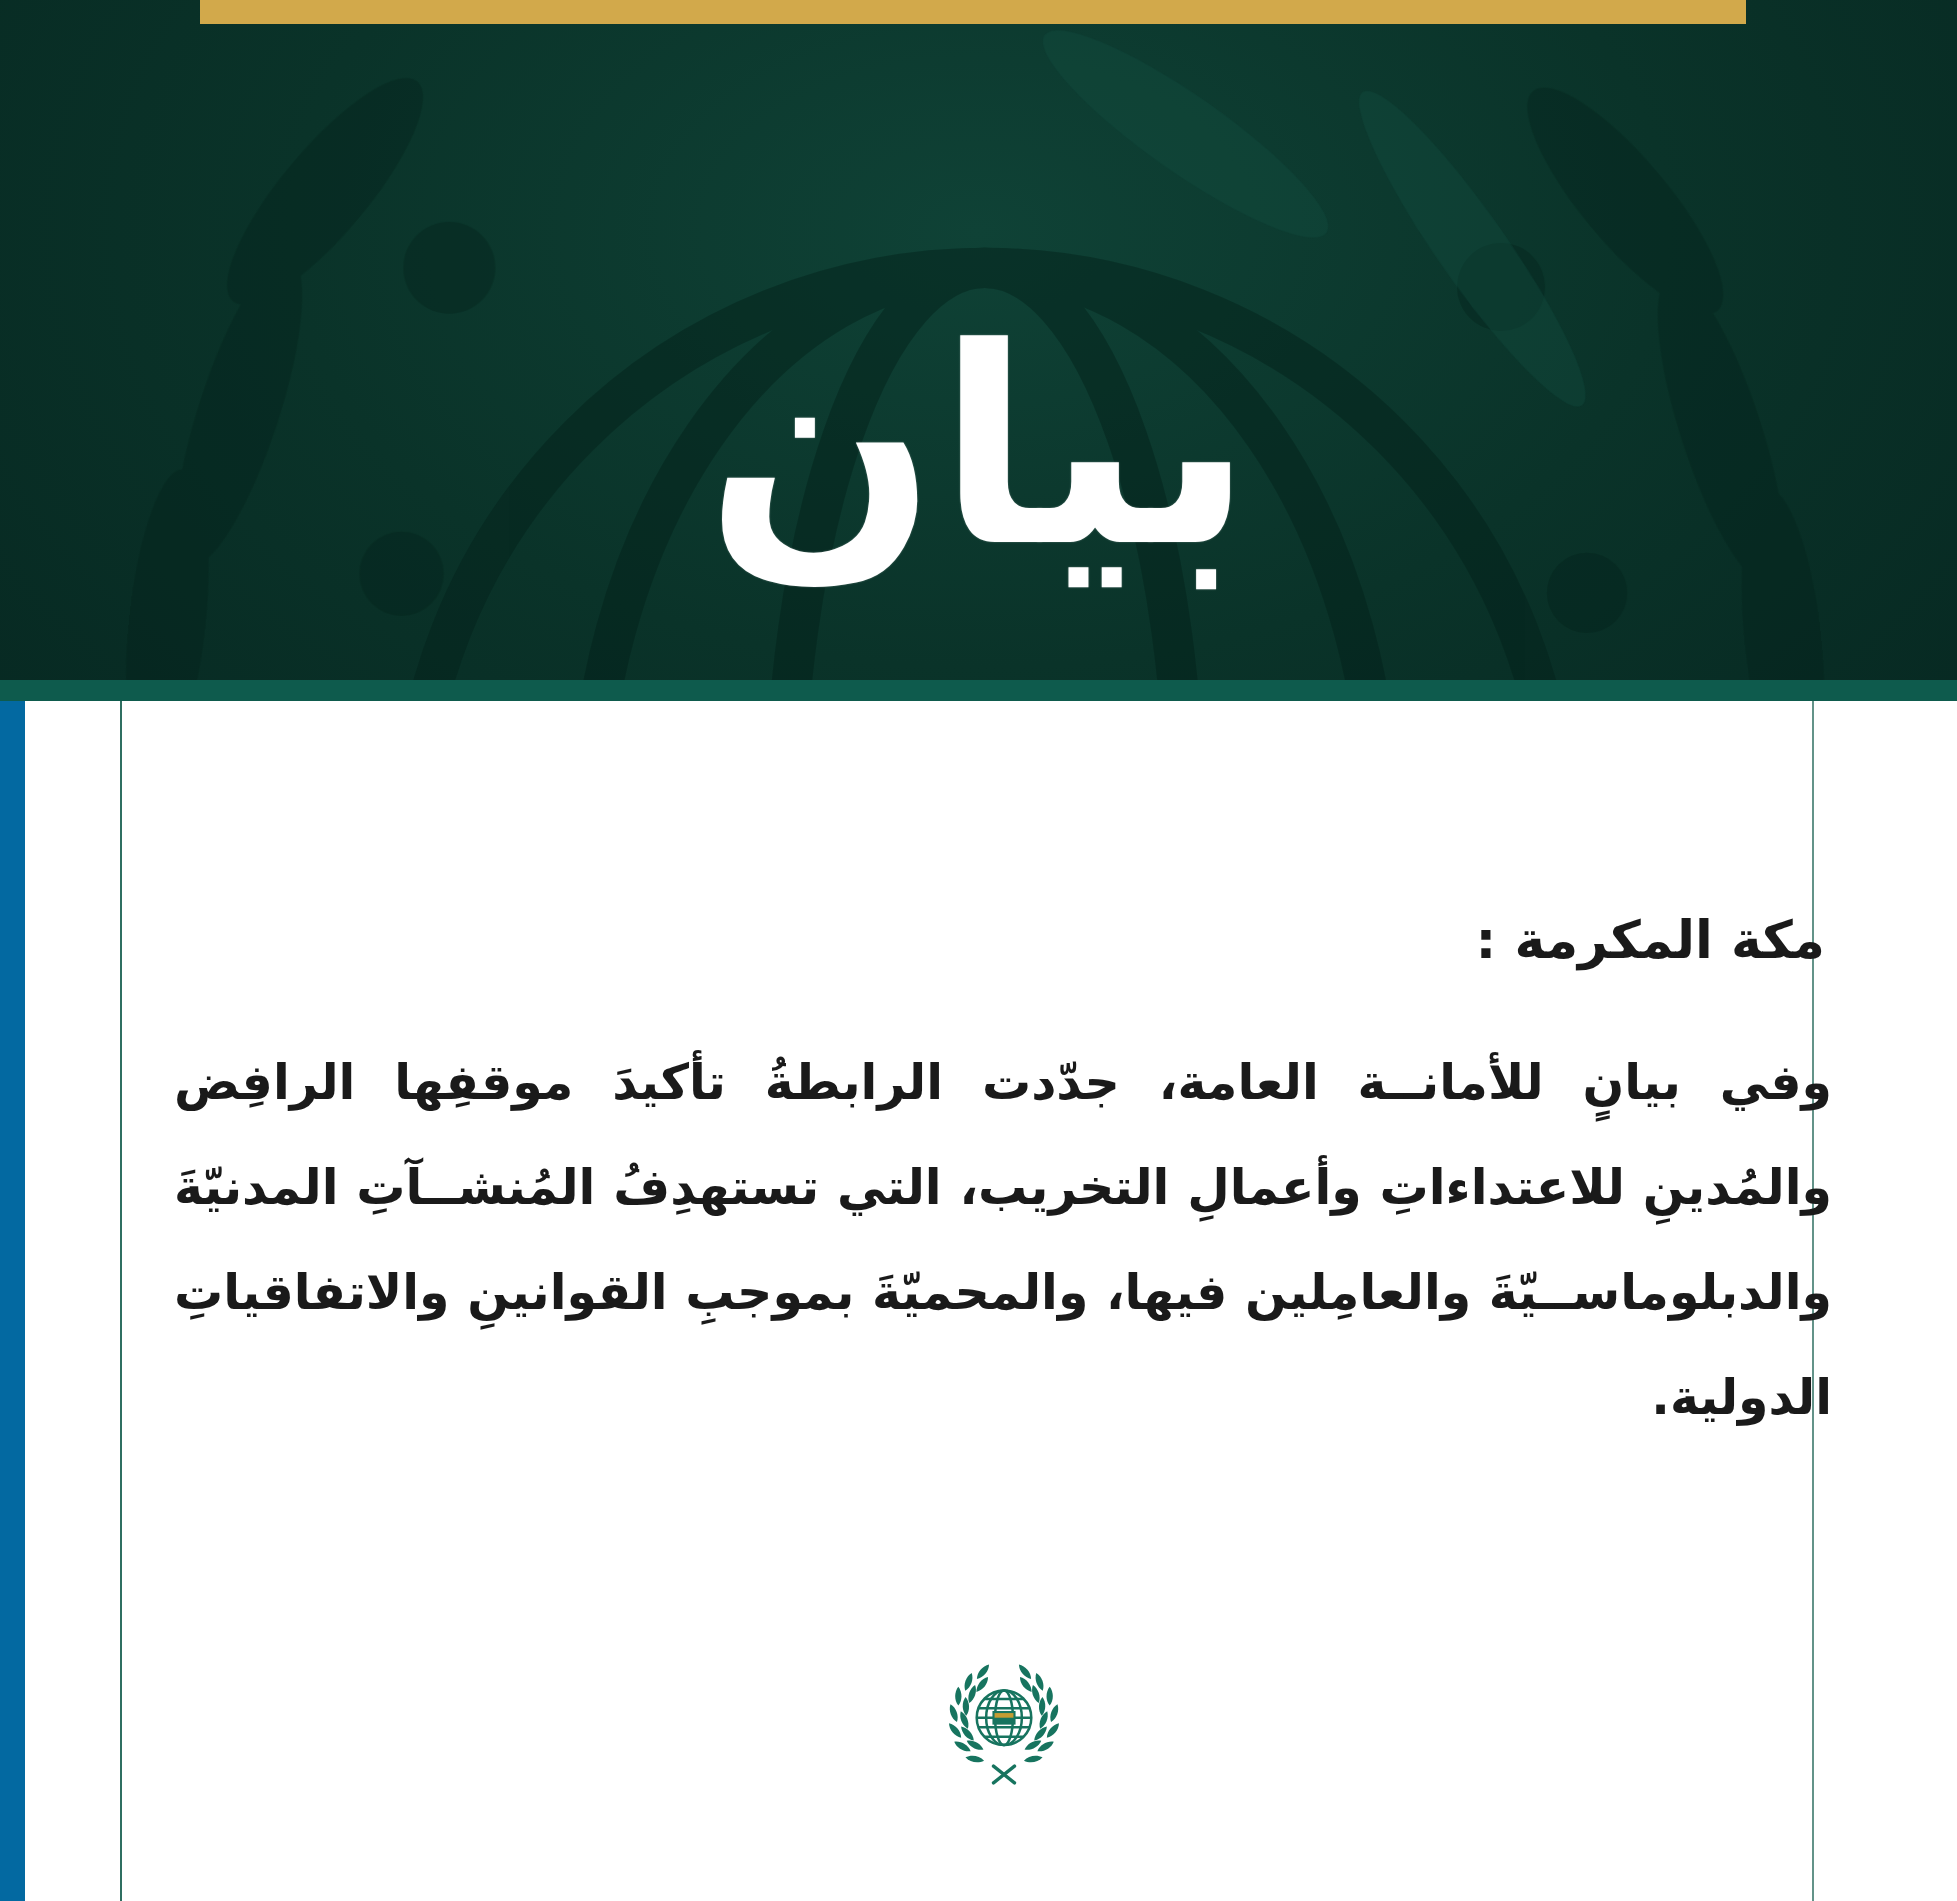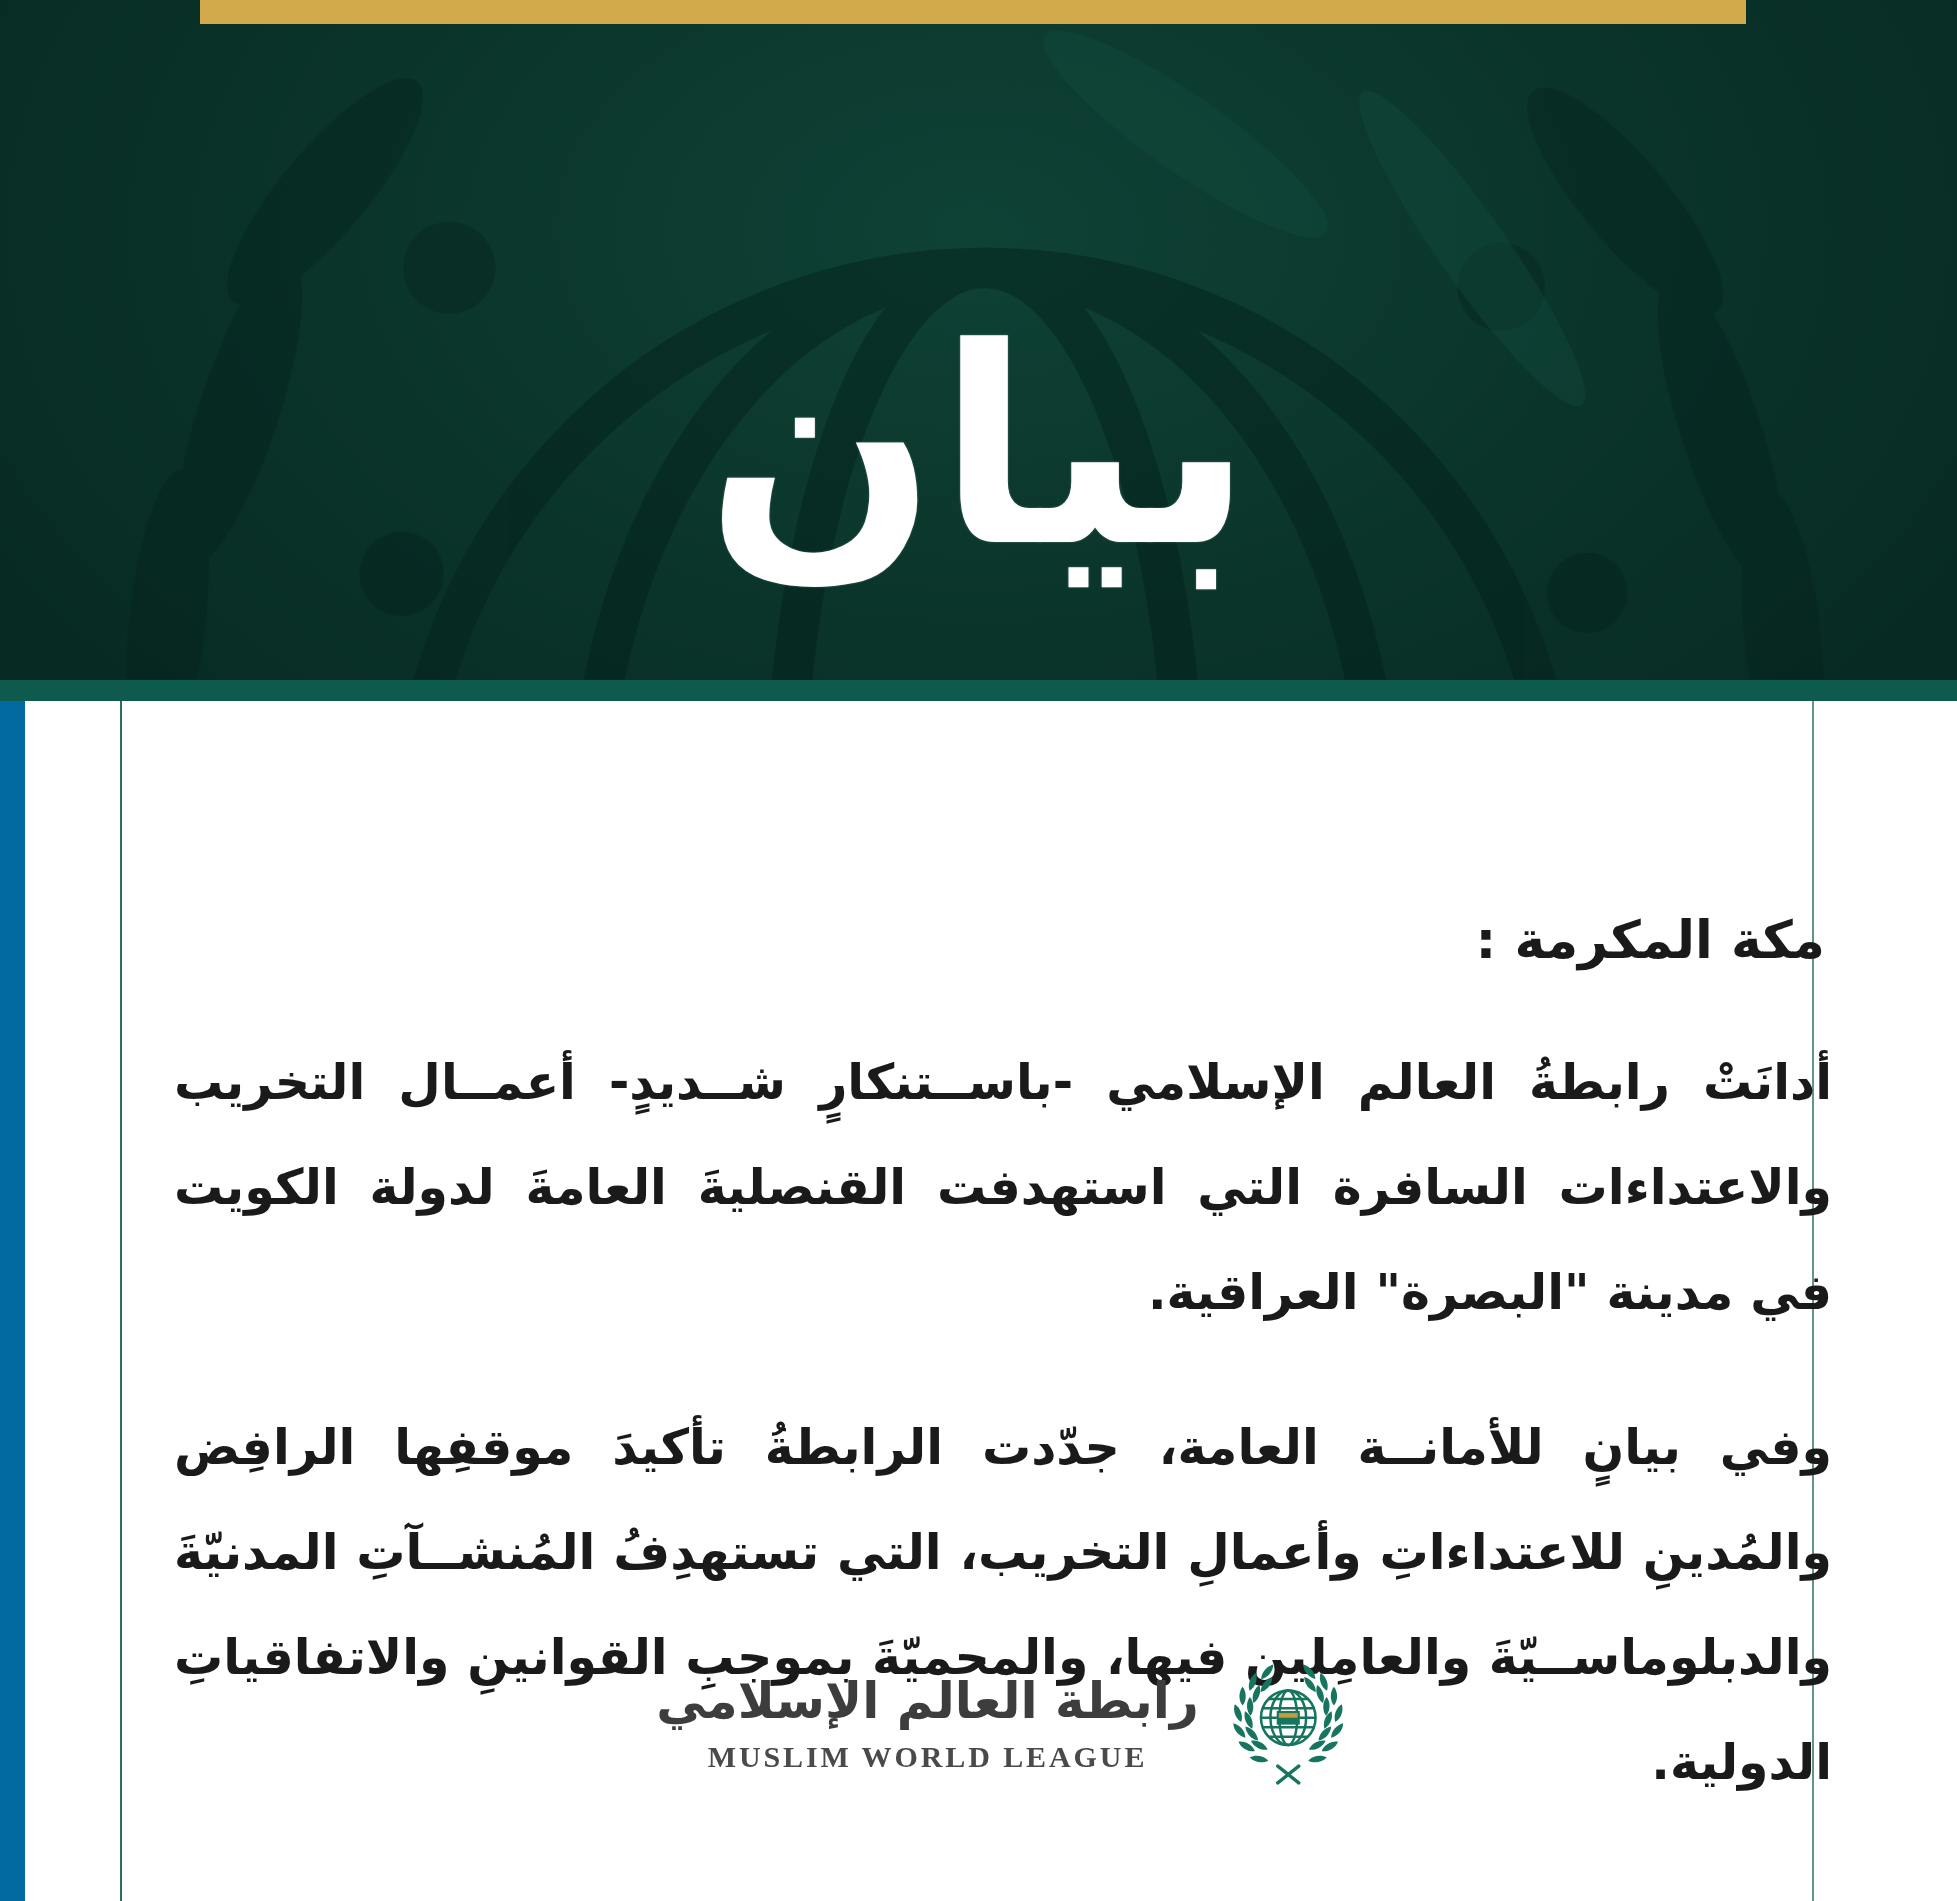--- a/index.html
+++ b/index.html
@@ -123,29 +123,24 @@
 
   <div class="divider-strip"></div>
 
   <div class="content">
     <div class="rule rule-left"></div>
     <div class="rule rule-right"></div>
 
     <div class="dateline">مكة المكرمة :</div>
 
     <div class="statement">
-      <p>أدانَتْ رابطةُ العالم الإسلامي -باســتنكارٍ شــديدٍ- أعمــال التخريب والاعتداءات السافرة التي استهدفت القنصليةَ العامةَ لدولة الكويت في مدينة "البصرة" العراقية.</p>
       <p>وفي بيانٍ للأمانــة العامة، جدّدت الرابطةُ تأكيدَ موقفِها الرافِض والمُدينِ للاعتداءاتِ وأعمالِ التخريب، التي تستهدِفُ المُنشــآتِ المدنيّةَ والدبلوماســيّةَ والعامِلين فيها، والمحميّةَ بموجبِ القوانينِ والاتفاقياتِ الدولية.</p>
     </div>
 
     <div class="logo-block">
-      <div class="logo-text-col">
-        <div class="logo-arabic">رابطة العالم الإسلامي</div>
-        <div class="logo-english">MUSLIM WORLD LEAGUE</div>
-      </div>
 
       <svg class="emblem" viewBox="0 0 120 132" xmlns="http://www.w3.org/2000/svg" aria-hidden="true">
         <defs>
           <path id="leafShape" d="M0,0 C4,-5 4,-13 0,-18 C-4,-13 -4,-5 0,0 Z"></path>
         </defs>
 
         <g class="emblem-green-fill">
           <use href="#leafShape" transform="translate(79,102.8) rotate(80)"></use>
           <use href="#leafShape" transform="translate(91.8,93.8) rotate(60)"></use>
           <use href="#leafShape" transform="translate(100.8,81) rotate(40)"></use>

